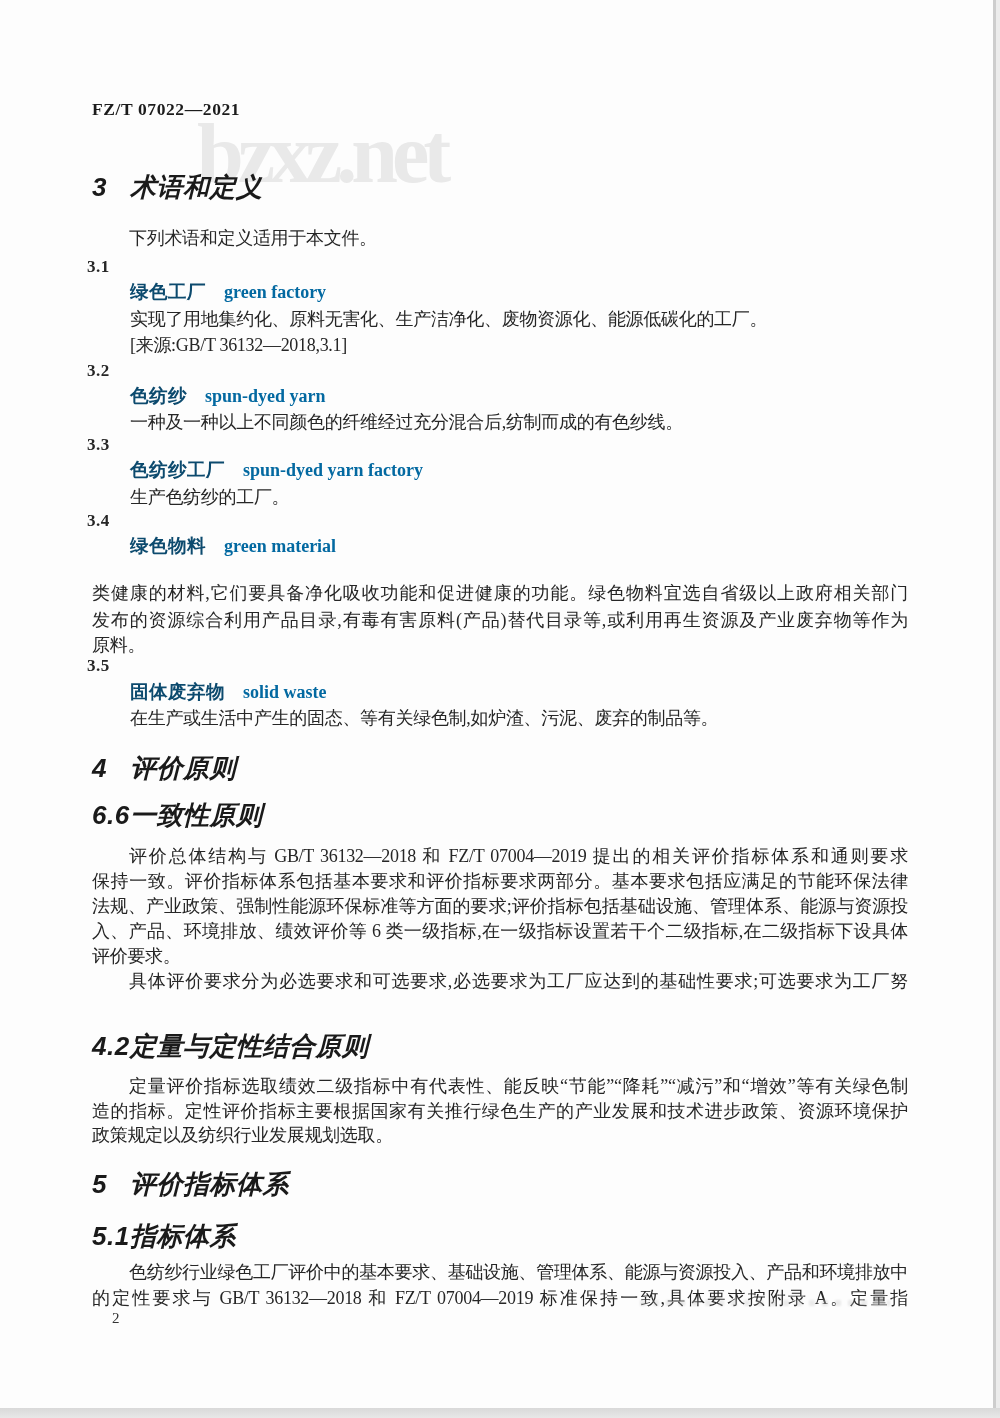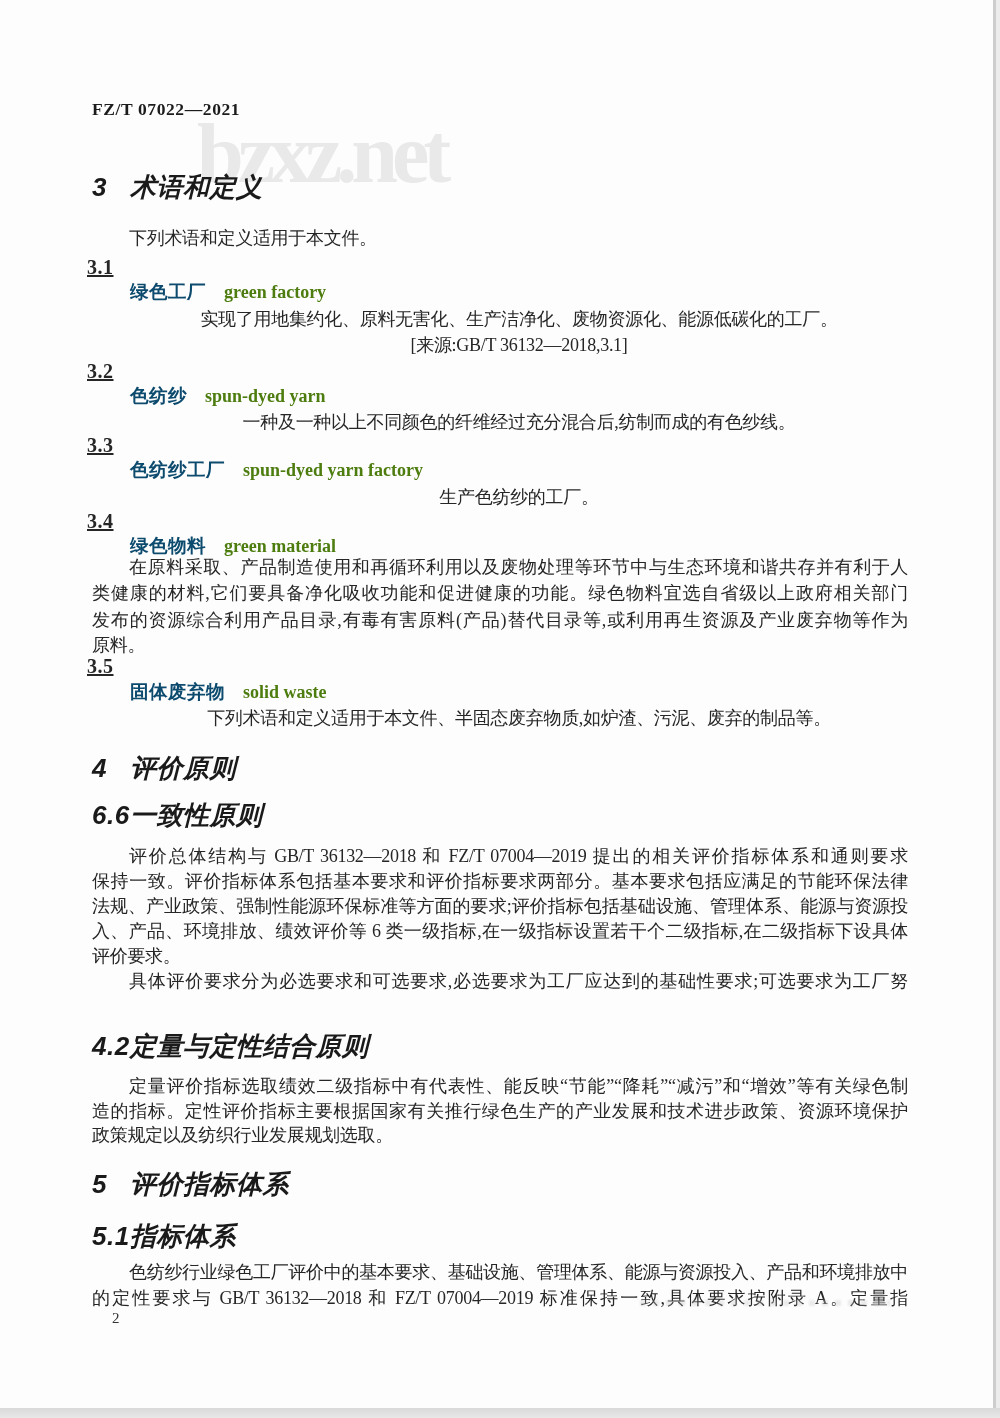--- a/index.html
+++ b/index.html
@@ -16,27 +16,26 @@
     position:absolute;
     left:92px;
     width:816px;
     font-size:18px;
     line-height:22px;
     letter-spacing:-0.3px;
     color:#262626;
   }
   .jl{text-align:justify;text-align-last:justify;}
   .ind{text-indent:37px;}
-  .tdef{left:130px;width:778px;text-align:center;}
+  .tdef{left:130px;width:778px;}
   .tno{
     left:87px;
     font-weight:600;
-    font-size:20px;
+    font-size:17px;
     letter-spacing:0.5px;
-    text-decoration:underline;
   }
   .doc-code{
     position:absolute;left:92px;top:99px;
     font-weight:700;font-size:17.5px;letter-spacing:0.6px;
     color:#1c1c1c;
   }
   .watermark{
     position:absolute;left:197px;top:112px;
     font-family:Liberation Serif, serif;
     font-weight:700;font-size:84px;line-height:1;
@@ -53,21 +52,21 @@
   .h .hno{display:inline-block;min-width:38px;}
   .tt{
     position:absolute;left:130px;width:778px;line-height:22px;
   }
   .tt .zh{
     font-family:"Liberation Sans","DejaVu Sans",sans-serif;
     font-weight:700;font-size:18.5px;color:#0c4a6e;letter-spacing:0.5px;
   }
   .tt .en{
     font-family:"Liberation Serif","DejaVu Serif",serif;
-    font-weight:700;font-size:18px;color:#4d7c0f;
+    font-weight:700;font-size:18px;color:#0369a1;
     margin-left:18px;letter-spacing:0;
   }
   .page-num{
     position:absolute;left:112px;top:1310px;
     font-size:15px;color:#333;
   }
   .edge-line{
     position:absolute;top:0;left:993px;width:3px;height:1418px;
     background:#cdcdcd;
   }
@@ -116,30 +115,29 @@
   <div class="ln tno" style="top:434px">3.3</div>
   <div class="tt" style="top:459px">
     <span class="zh">色纺纱工厂</span><span class="en">spun-dyed yarn factory</span>
   </div>
   <div class="ln tdef" style="top:486px">生产色纺纱的工厂。</div>
 
   <div class="ln tno" style="top:510px">3.4</div>
   <div class="tt" style="top:535px">
     <span class="zh">绿色物料</span><span class="en">green material</span>
   </div>
-  <div class="ln ind jl" style="top:556px">在原料采取、产品制造使用和再循环利用以及废物处理等环节中与生态环境和谐共存并有利于人</div>
   <div class="ln jl" style="top:582px">类健康的材料,它们要具备净化吸收功能和促进健康的功能。绿色物料宜选自省级以上政府相关部门</div>
   <div class="ln jl" style="top:609px">发布的资源综合利用产品目录,有毒有害原料(产品)替代目录等,或利用再生资源及产业废弃物等作为</div>
   <div class="ln" style="top:634px">原料。</div>
 
   <div class="ln tno" style="top:655px">3.5</div>
   <div class="tt" style="top:681px">
     <span class="zh">固体废弃物</span><span class="en">solid waste</span>
   </div>
-  <div class="ln tdef" style="top:707px">下列术语和定义适用于本文件、半固态废弃物质,如炉渣、污泥、废弃的制品等。</div>
+  <div class="ln tdef" style="top:707px">在生产或生活中产生的固态、等有关绿色制,如炉渣、污泥、废弃的制品等。</div>
 
   <div class="h" style="top:757px">
     <span class="hno">4</span><span>评价原则</span>
   </div>
 
   <div class="h" style="top:804px">
     <span class="hno">6.6</span><span>一致性原则</span>
   </div>
 
   <div class="ln ind jl" style="top:845px">评价总体结构与 GB/T 36132—2018 和 FZ/T 07004—2019 提出的相关评价指标体系和通则要求</div>

